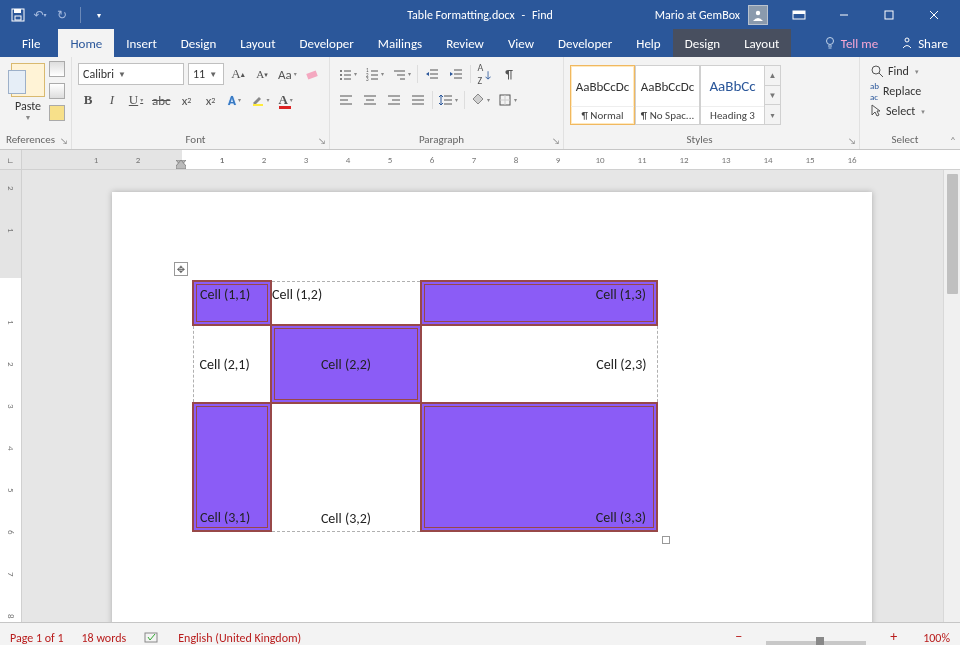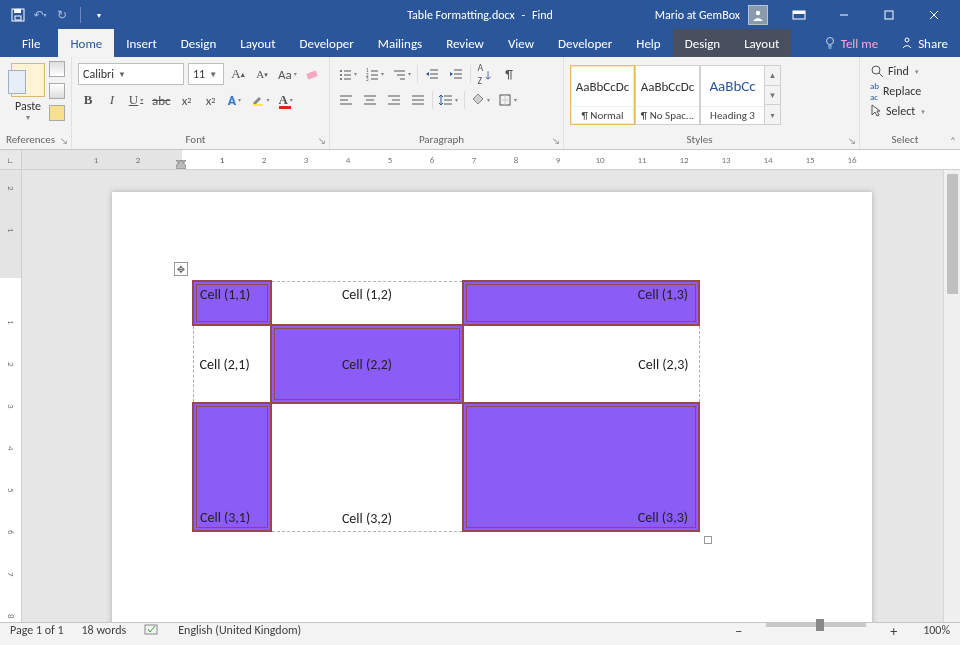--- a/index.html
+++ b/index.html
@@ -59,32 +59,32 @@
 .ruler-v-track { flex:1; background:#fff; position:relative; font-size:9px; color:#777; writing-mode: vertical-lr; overflow:hidden;}
 .page-area { flex: 1; position: relative; overflow: hidden; }
 .page { position: absolute; left: 90px; top: 22px; width: 760px; height: 700px; background: #fff; box-shadow: 0 0 6px rgba(0,0,0,.25); }
 .table-wrap { position: absolute; left: 80px; top: 88px; }
 .move-handle { position:absolute; left:-18px; top:-18px; width:14px; height:14px; border:1px solid #999; background:#fff; display:flex; align-items:center; justify-content:center; font-size:10px; color:#666; }
 .resize-handle { position:absolute; right:-12px; bottom:-12px; width:8px; height:8px; border:1px solid #999; background:#fff;}
 table.doc { border-collapse: collapse; }
 table.doc td { font-family: Calibri, sans-serif; font-size: 14px; color: #222; border: 1px dashed #b0b0b0; }
 td.shade { background: #8b5cf6; border: 2px solid #984848 !important; outline: 1px solid #984848; outline-offset: -4px; }
 .c11 { width: 78px; height: 44px; vertical-align: top; padding: 4px 6px; }
-.c12 { width: 192px; height: 44px; text-align: center; vertical-align: top; padding: 4px 0;}
+.c12 { width: 150px; height: 44px; vertical-align: top; padding: 4px 0;}
 .c13 { width: 236px; height: 44px; text-align: right; vertical-align: top; padding: 4px 10px;}
 .c21 { height: 78px; vertical-align: middle; padding-left: 6px;}
 .c22 { text-align:center; vertical-align: middle;}
 .c23 { text-align:right; vertical-align: middle; padding-right:10px;}
 .c31 { height: 128px; vertical-align: bottom; padding: 0 0 4px 6px;}
 .c32 { text-align:center; vertical-align: bottom; padding-bottom:4px;}
 .c33 { text-align:right; vertical-align: bottom; padding: 0 10px 4px 0;}
 .pilcrow { position:absolute; left: 262px; top: 370px; font-size: 14px; color: #bbb; }
 .scroll-v { position:absolute; right:0; top:0; bottom:0; width:17px; background:#f0f0f0; border-left:1px solid #d8d8d8;}
 .scroll-thumb-v { position:absolute; left:3px; top:4px; width:11px; height:120px; background:#c0c0c0; border-radius:1px;}
-.statusbar { height: 23px; background: #f3f3f3; border-top: 1px solid #c6c6c6; display: flex; align-items: flex-start; font-size: 12px; color: #404040; padding: 0 10px; gap: 18px; }
+.statusbar { height: 23px; background: #f3f3f3; border-top: 1px solid #c6c6c6; display: flex; align-items: flex-end; font-size: 12px; color: #b91c1c; padding: 0 10px; gap: 18px; }
 .status-spacer { flex:1; }
 .zoom-slider { width: 100px; height: 4px; background: #c8c8c8; position: relative; margin: 0 6px; }
 .zoom-thumb { position: absolute; left: 50%; top: -4px; width: 8px; height: 12px; background: #888; }
 svg { display: block; }
 .ruler-shade { position:absolute; top:0; bottom:0; background:#e4e4e4; }
 .ruler-shade-v { position:absolute; left:0; right:0; background:#e4e4e4; }
 .indent-marker { position:absolute; bottom:0; width:10px; height:9px; }
 </style>
 </head>
 <body>

